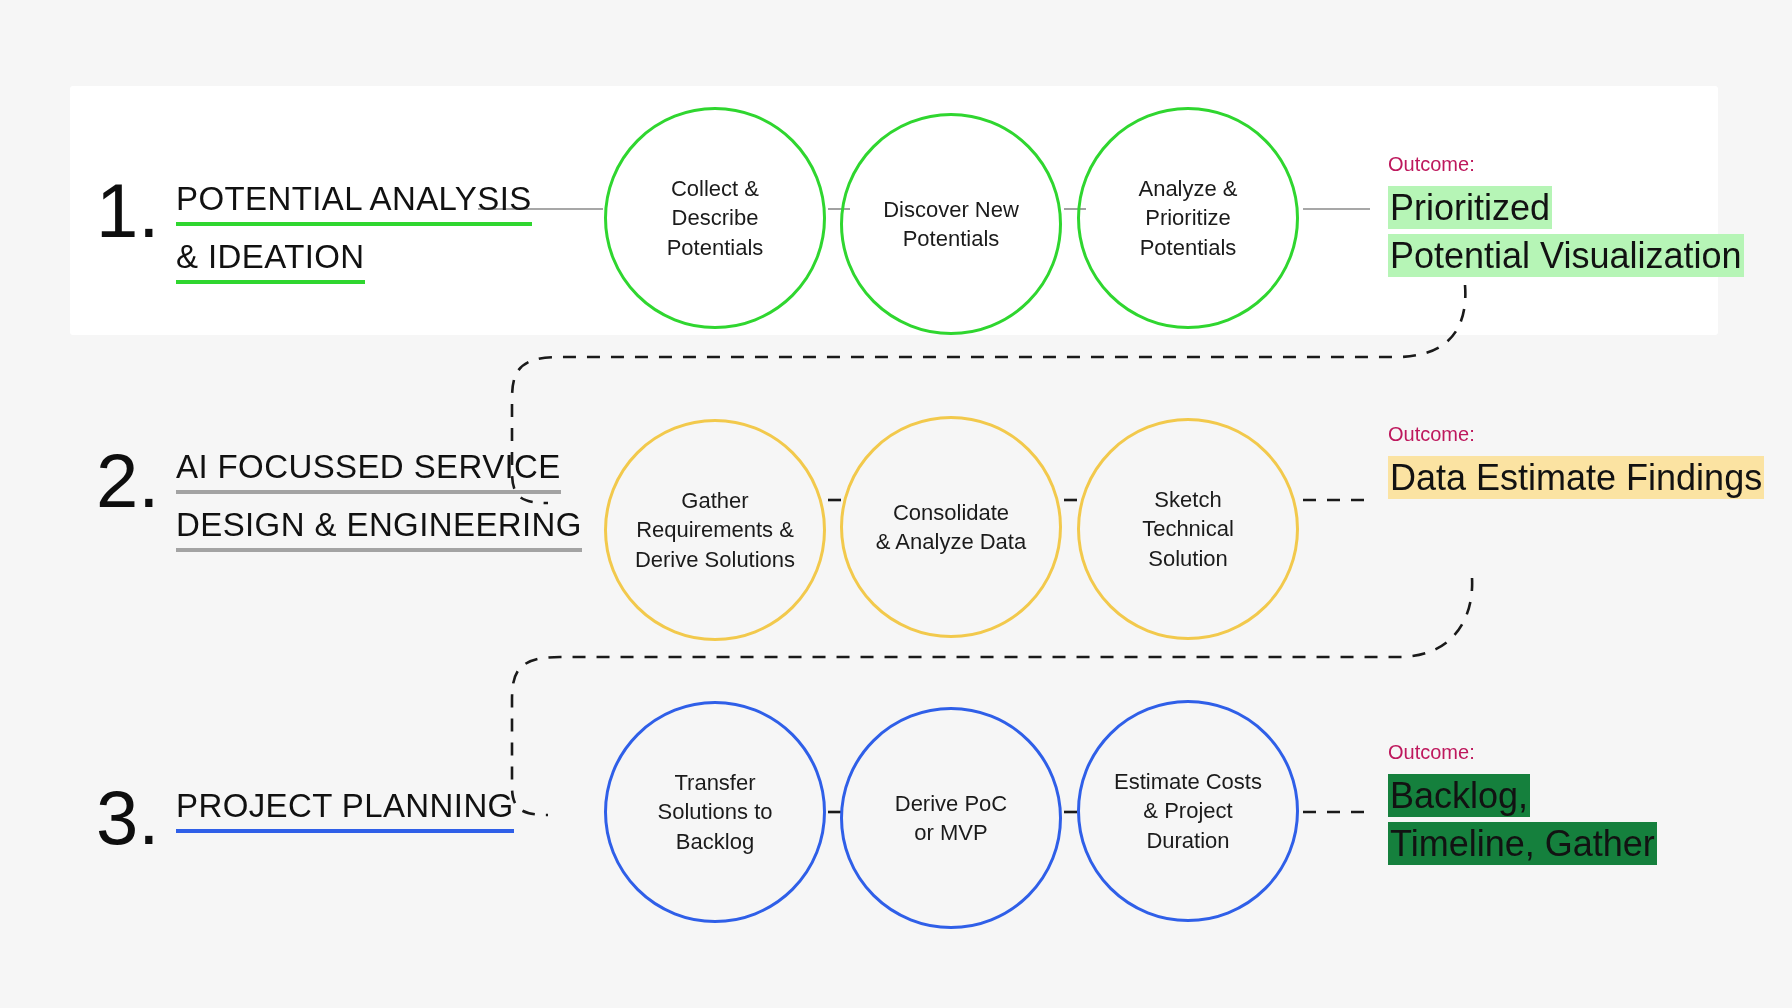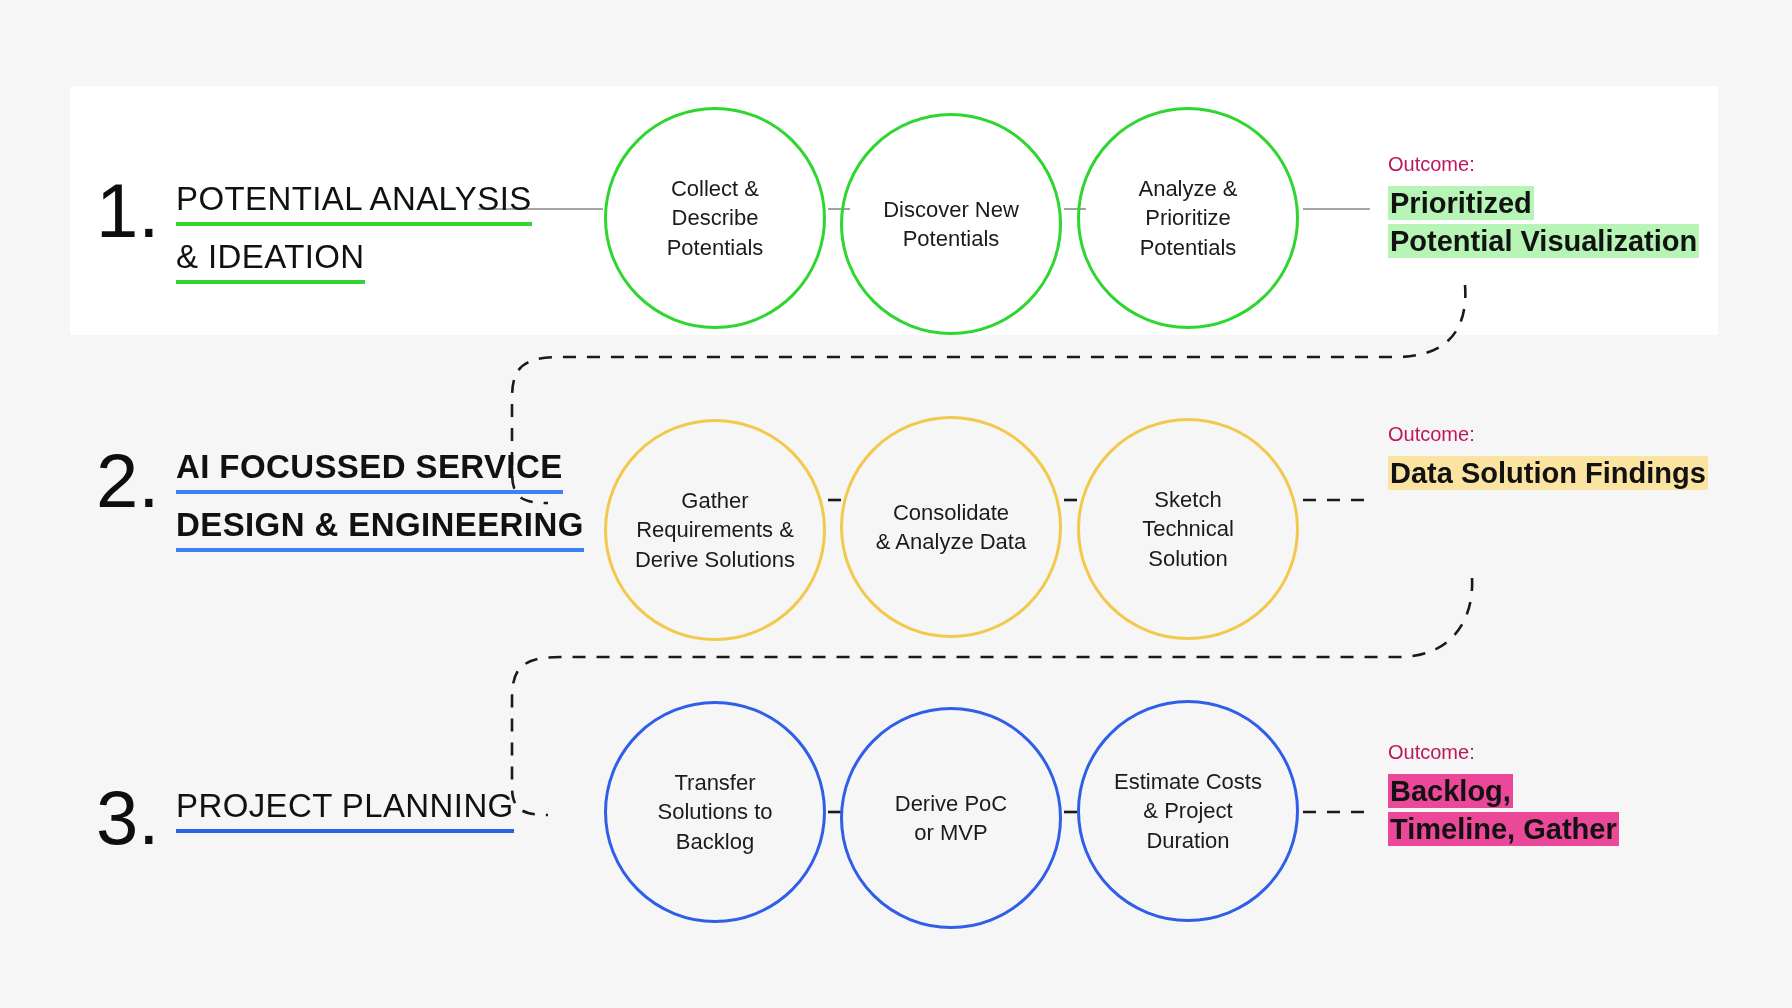--- a/index.html
+++ b/index.html
@@ -85,21 +85,21 @@
     letter-spacing: 0.4px;
     color: #111;
     white-space: nowrap;
     padding-bottom: 4px;
     margin-bottom: 12px;
     width: max-content;
   }
   .phase-line:last-child { margin-bottom: 0; }
 
   .u-green  { border-bottom: 4px solid #2fd62f; }
-  .u-yellow { border-bottom: 4px solid #3b82f6; font-weight: bold; }
+  .u-yellow { border-bottom: 4px solid #a3a3a3; }
   .u-blue   { border-bottom: 4px solid #2f5fe8; }
 
   
   .circle {
     position: absolute;
     width: 222px;
     height: 222px;
     border-radius: 50%;
     background: transparent;
     display: flex;
@@ -143,34 +143,34 @@
   .row-3 .outcome { top: 76px; }
 
   .outcome-label {
     font-size: 20px;
     color: #be185d;
     display: block;
     margin-bottom: 8px;
     font-weight: 400;
   }
   .outcome-value {
-    font-size: 29px;
+    font-size: 36px;
     line-height: 1.32;
     color: #121212;
-    font-weight: 700;
+    font-weight: 400;
   }
   .outcome-value .hl {
     display: inline;
     padding: 1px 2px;
     box-decoration-break: clone;
     -webkit-box-decoration-break: clone;
   }
   .hl-green  { background: #b6f5b6; }
   .hl-yellow { background: #fbe3a2; }
-  .hl-blue   { background: #ec4899; }
+  .hl-blue   { background: #15803d; }
   .outcome-value .vline { display: block; }
 </style>
 </head>
 <body>
 
 <div id="stage">
 
   <div class="white-panel"></div>
 
   <svg class="connectors" viewBox="0 0 1792 1008" width="1792" height="1008" xmlns="http://www.w3.org/2000/svg">
@@ -252,21 +252,21 @@
     </div>
     <div class="circle c-yellow pos-c">
       <div class="circle-text">Sketch
 Technical
 Solution</div>
     </div>
 
     <div class="outcome">
       <span class="outcome-label">Outcome:</span>
       <div class="outcome-value">
-        <span class="vline"><span class="hl hl-yellow">Data Solution Findings</span></span>
+        <span class="vline"><span class="hl hl-yellow">Data Estimate Findings</span></span>
       </div>
     </div>
   </div>
 
   <div class="row row-3">
     <div class="step-number">3.</div>
     <div class="phase-title">
       <span class="phase-line u-blue">PROJECT PLANNING</span>
     </div>
 

